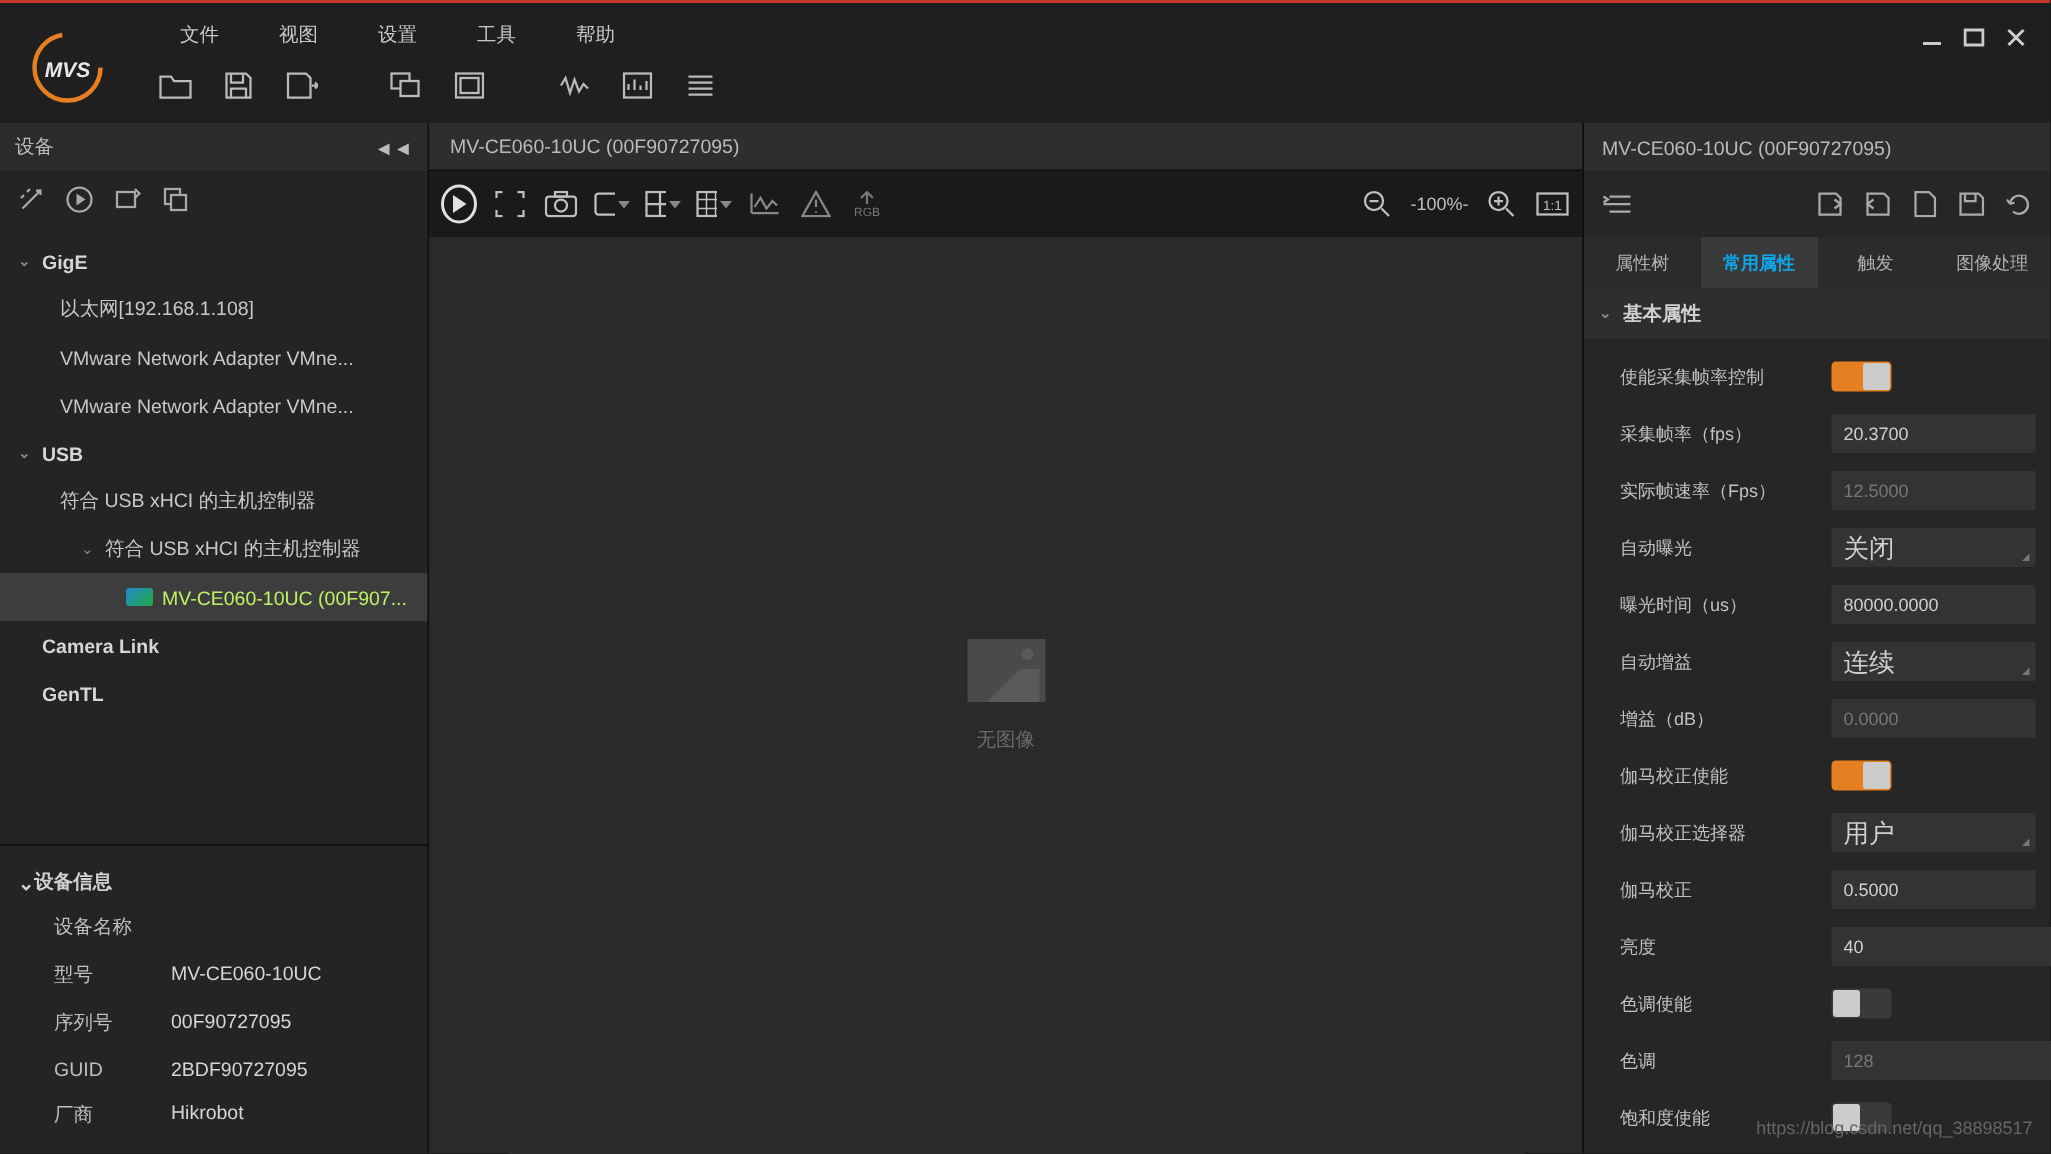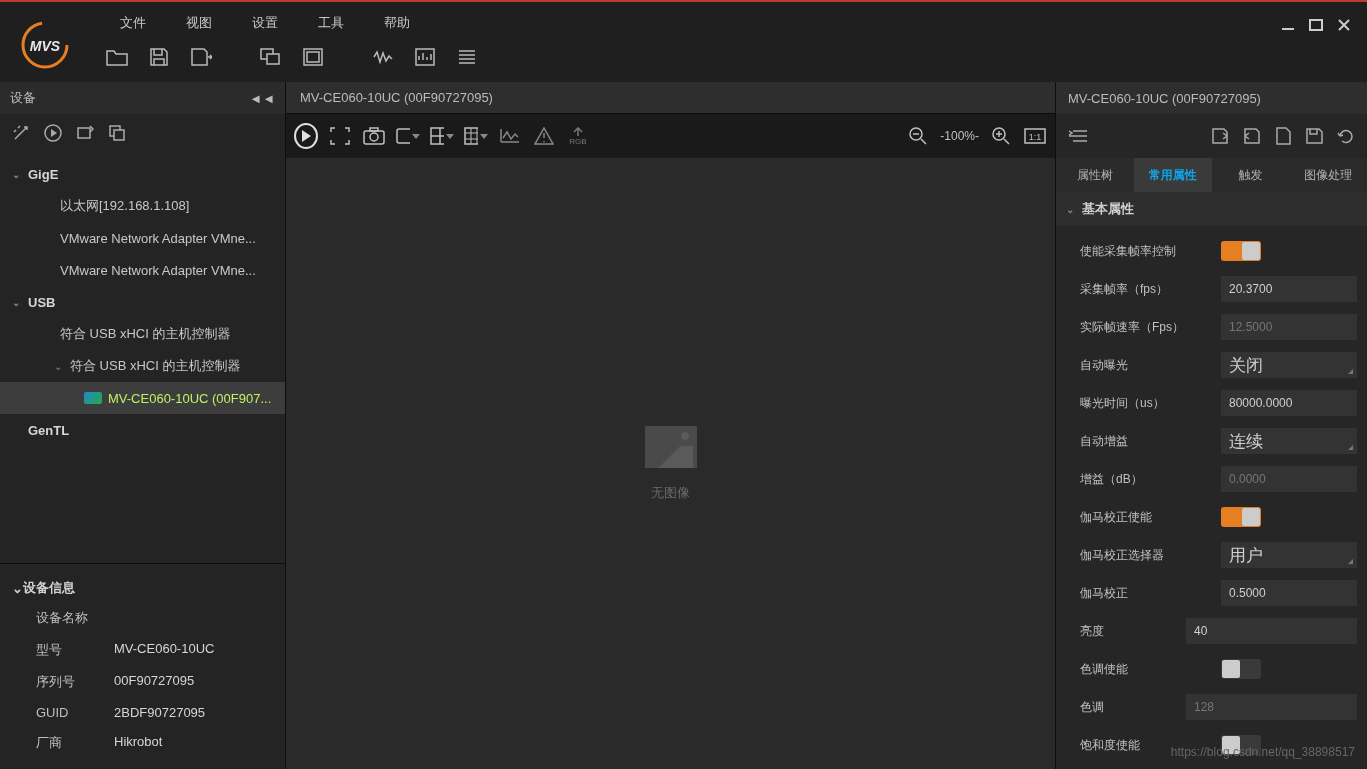--- a/index.html
+++ b/index.html
@@ -14,21 +14,21 @@
 .tb-btn { width: 34px; height: 34px; display: flex; align-items: center; justify-content: center; cursor: pointer; color: #b8b8b8; }
 .tb-sep { width: 20px; }
 .body-row { flex: 1; display: flex; min-height: 0; }
 .left { width: 286px; background: #242424; display: flex; flex-direction: column; border-right: 1px solid #0d0d0d; }
 .left-head { height: 32px; background: #2b2b2b; display: flex; align-items: center; padding: 0 10px; color: #bbb; }
 .left-head .collapse { margin-left: auto; cursor: pointer; }
 .left-tools { height: 38px; display: flex; align-items: center; gap: 14px; padding: 0 12px; color: #aaa; }
 .tree { flex: 1; overflow: auto; padding-top: 6px; }
 .tree-item { display: flex; align-items: center; height: 32px; padding-left: 12px; cursor: pointer; color: #d6d6d6; }
 .tree-item.bold { font-weight: 600; }
-.tree-item.sub { padding-left: 60px; color: #c8c8c8; }
+.tree-item.sub { padding-left: 40px; color: #c8c8c8; }
 .tree-item.sub2 { padding-left: 40px; color: #c8c8c8; }
 .tree-item.sub3 { padding-left: 84px; color: #bef264; font-weight: 400; }
 .tree-item.sel { background: #3d3d3d; }
 .tree .chev { width: 16px; font-size: 10px; color: #888; }
 .cam-ico { width: 18px; height: 12px; background: linear-gradient(135deg,#28c,#2a4); margin-right: 6px; border-radius: 2px; }
 .dev-info { padding: 10px 12px; border-top: 1px solid #0d0d0d; }
 .dev-info-h { display: flex; align-items: center; height: 28px; font-weight: 600; }
 .dev-row { display: flex; padding: 7px 0 7px 24px; }
 .dev-row .k { width: 78px; color: #bfbfbf; }
 .dev-row .v { color: #d6d6d6; }
@@ -59,21 +59,21 @@
 .toggle { width: 40px; height: 20px; background: #555; border-radius: 3px; position: relative; cursor: pointer; display: flex; }
 .toggle.on { background: #e67e22; }
 .toggle .knob { width: 18px; height: 18px; background: #ccc; position: absolute; top: 1px; border-radius: 2px; }
 .toggle.on .knob { right: 1px; }
 .toggle.off .knob { left: 1px; }
 .toggle.off { background: #3a3a3a; }
 .txtfield { width: 100%; height: 26px; background: #333; border: none; color: #d0d0d0; padding: 0 8px; font-size: 12px; }
 .txtfield:disabled { color: #777; }
 .selbox { width: 100%; height: 26px; background: #333; color: #d0d0d0; display: flex; align-items: center; padding: 0 8px; font-size: 17px; position: relative; cursor: pointer; }
 .selbox::after { content: ""; position: absolute; right: 4px; bottom: 4px; width: 0; height: 0; border-left: 5px solid transparent; border-bottom: 5px solid #777; }
-.spinbox { display: flex; width: 100%; justify-content: flex-end; }
+.spinbox { display: flex; width: 100%; }
 .spinbox input { flex: 1; height: 26px; background: #333; border: none; color: #d0d0d0; padding: 0 8px; font-size: 12px; }
 .watermark { position: absolute; bottom: 10px; right: 12px; color: #666; font-size: 12px; }
 svg { display: block; }
 </style>
 </head>
 <body>
 
 <div class="top-red"></div>
 
 <div class="logo-zone">
@@ -202,20 +202,21 @@
         </div>
       <div class="tree-item sub">符合 USB xHCI 的主机控制器</div>
       <div class="tree-item sub2">
           <span class="chev" style="margin-left:14px">⌄</span>
           <span>符合 USB xHCI 的主机控制器</span>
         </div>
       <div class="tree-item sub3 sel">
           <span class="cam-ico"></span>
           <span>MV-CE060-10UC (00F907...</span>
         </div>
+      <div class="tree-item bold" style="padding-left:28px">Camera Link</div>
       <div class="tree-item bold" style="padding-left:28px">GenTL</div>
     </div>
     <div class="dev-info">
       <div class="dev-info-h">
           <span class="chev">⌄</span>
           <span>设备信息</span>
         </div>
       <div class="dev-row">
           <span class="k">设备名称</span>
           <span class="v"></span>

